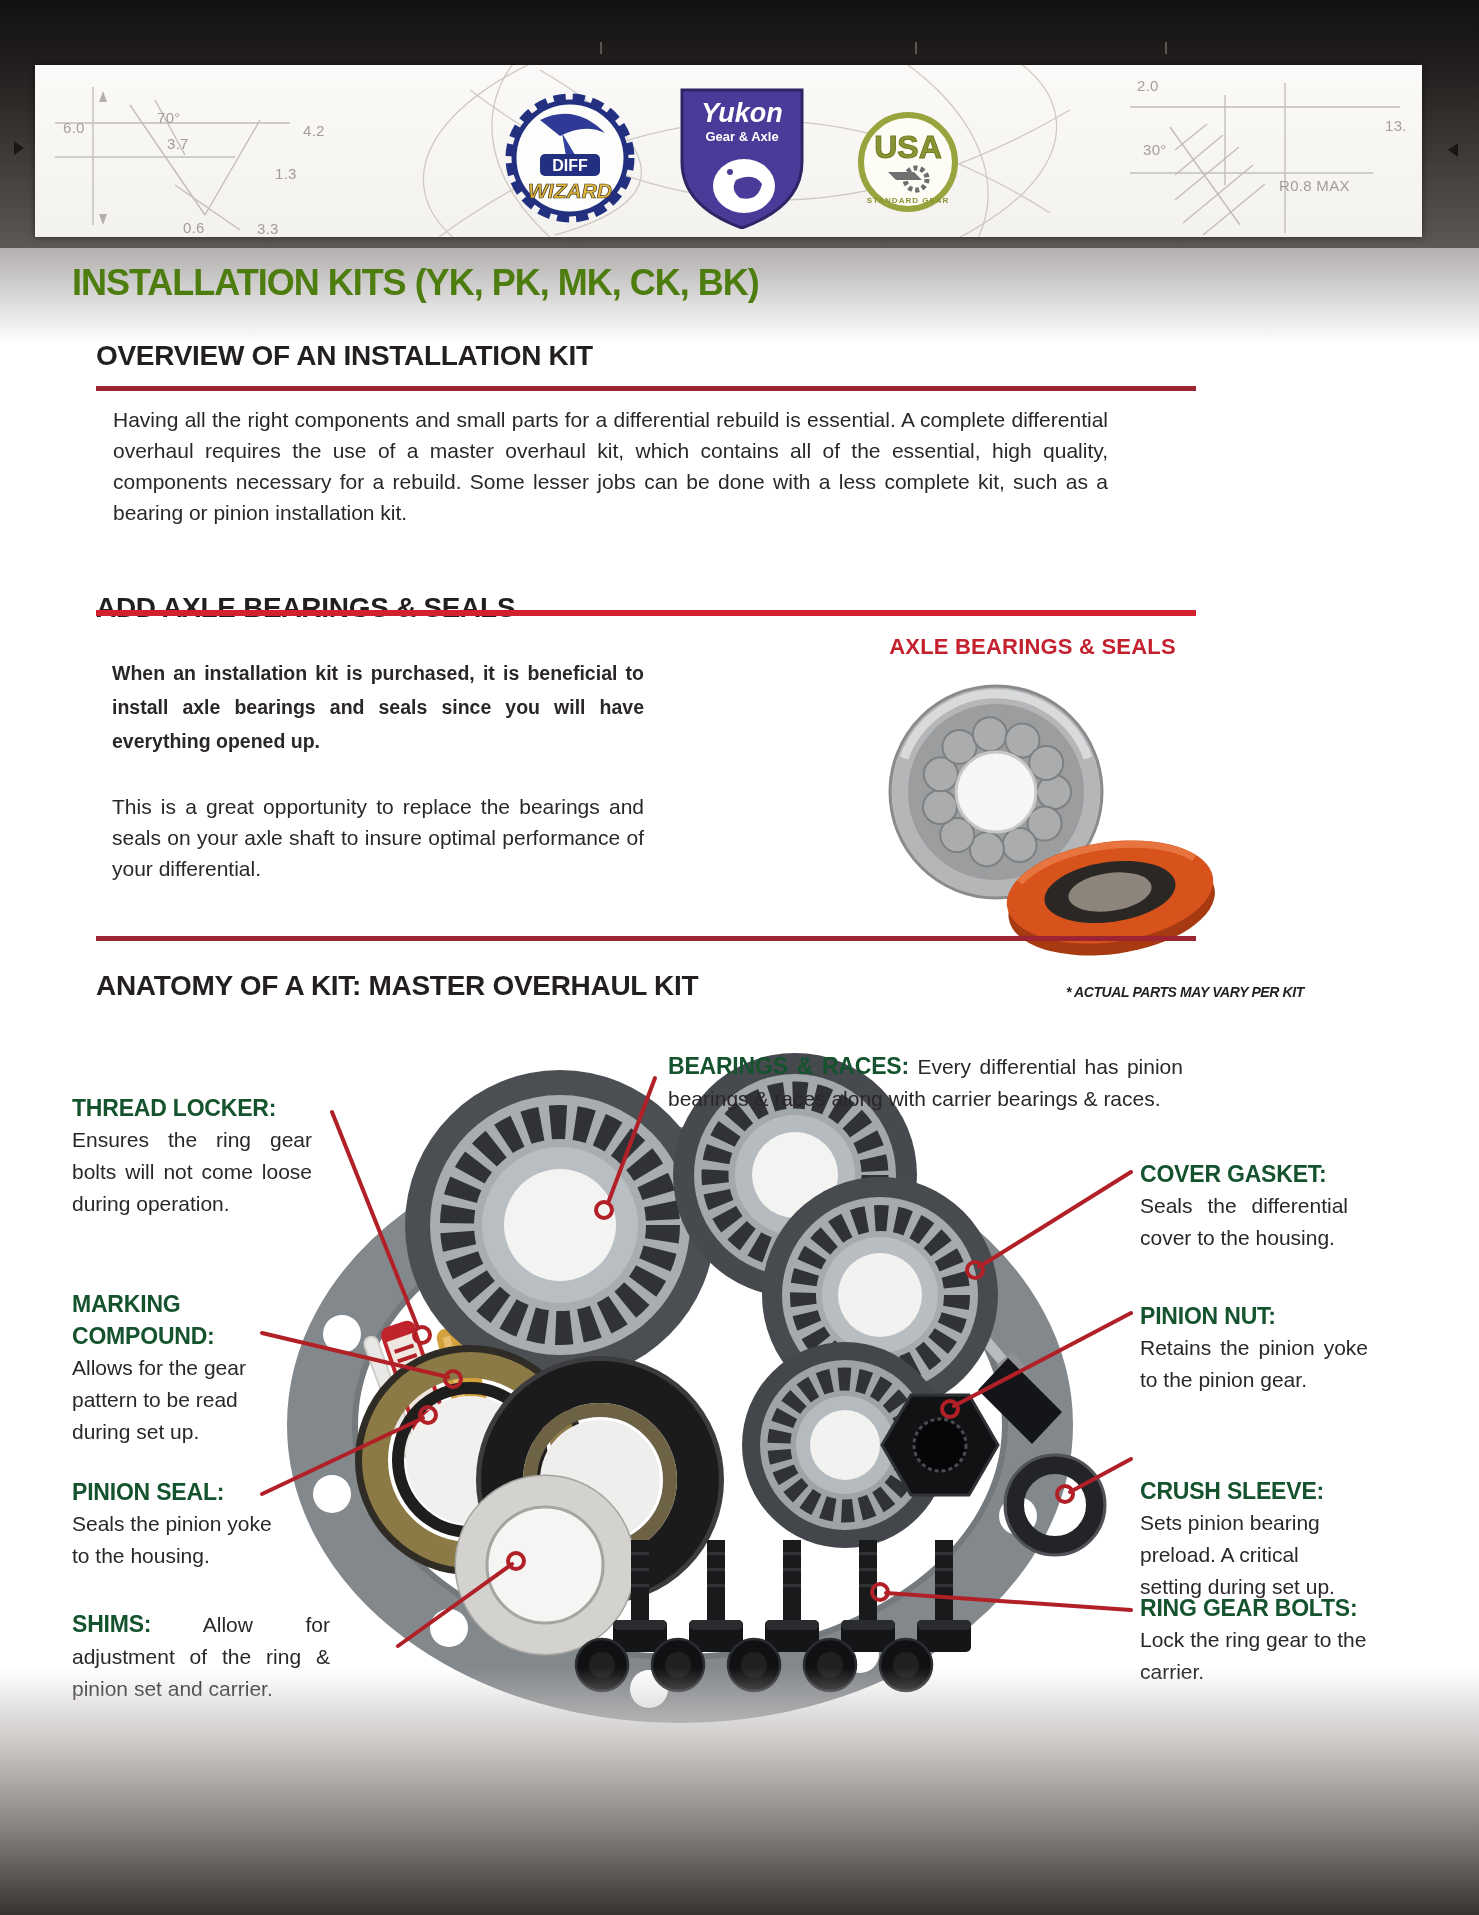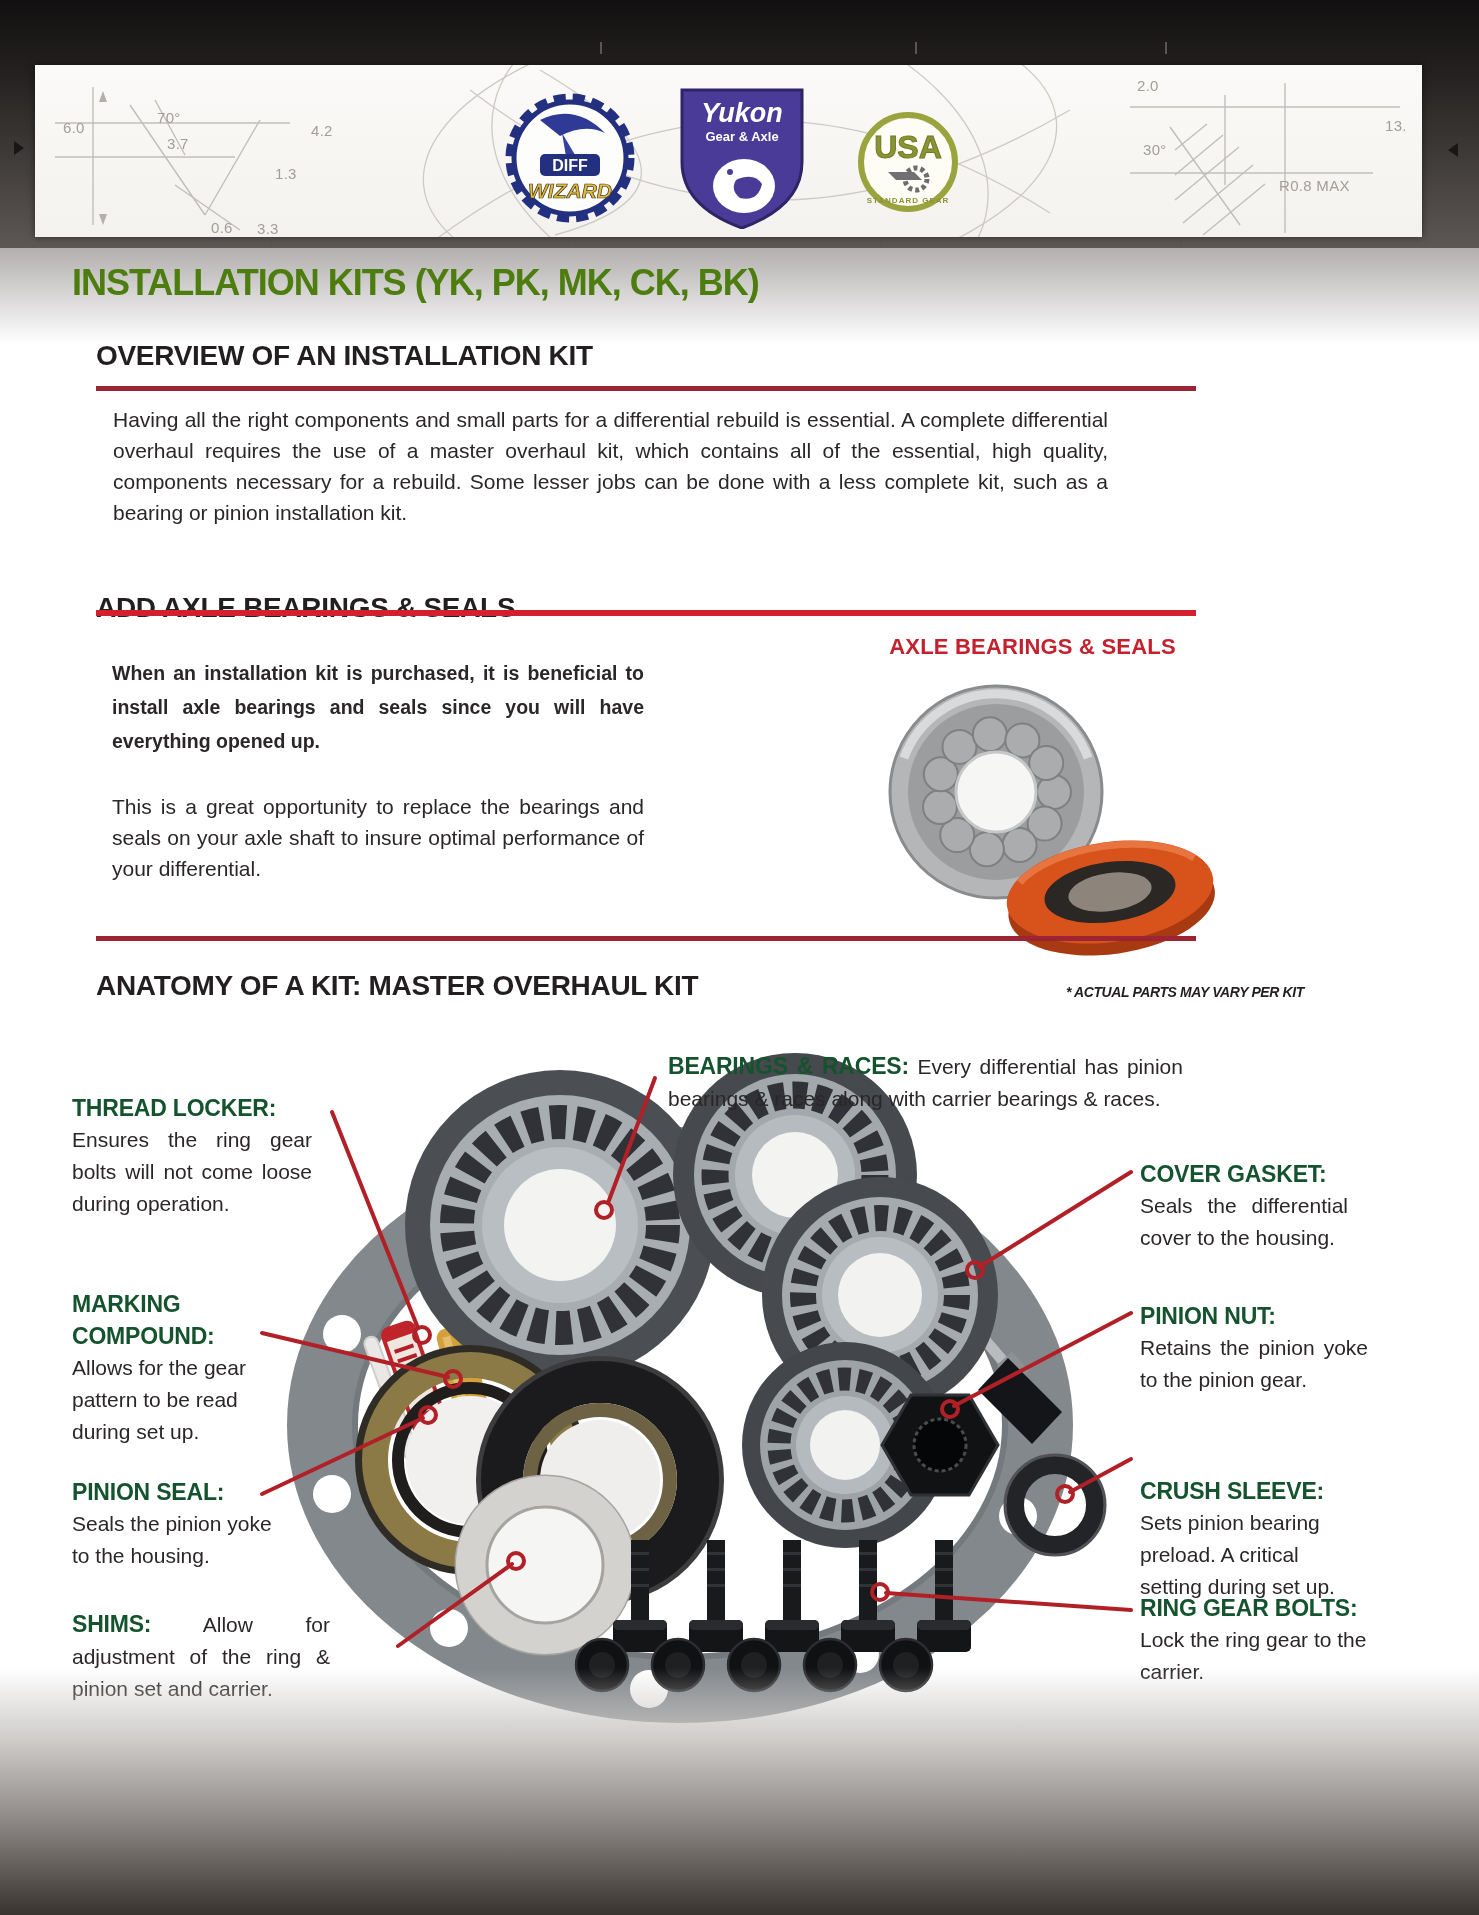--- a/index.html
+++ b/index.html
@@ -89,24 +89,24 @@
           <path d="M1140,110 l48,-40"></path>
           <path d="M1140,135 l64,-53"></path>
         <path d="M1148,158 l70,-58"></path>
           <path d="M1168,170 l62,-51"></path>
       </g>
     </svg>
 
     <span class="dim" style="left:28px;top:54px;">6.0</span>
     <span class="dim" style="left:122px;top:44px;">70°</span>
     <span class="dim" style="left:132px;top:70px;">3.7</span>
-    <span class="dim" style="left:268px;top:57px;margin-left:8px;">4.2</span>
+    <span class="dim" style="left:268px;top:57px;">4.2</span>
     <span class="dim" style="left:240px;top:100px;">1.3</span>
     <span class="dim" style="left:222px;top:155px;">3.3</span>
-    <span class="dim" style="left:148px;top:154px;margin-left:28px;">0.6</span>
+    <span class="dim" style="left:148px;top:154px;">0.6</span>
     <span class="dim" style="left:1102px;top:12px;">2.0</span>
     <span class="dim" style="left:1108px;top:76px;">30°</span>
     <span class="dim" style="left:1350px;top:52px;">13.</span>
     <span class="dim" style="left:1244px;top:112px;">R0.8 MAX</span>
 
     <svg class="logo" style="left:470px;top:28px;" width="130" height="130" viewBox="-65 -65 130 130">
       <circle r="56" fill="#fdfdfb" stroke="#23307f" stroke-width="5"></circle>
       <circle r="60" fill="none" stroke="#23307f" stroke-width="9" stroke-dasharray="12 7"></circle>
       <path d="M-30,-38 Q5,-55 35,-25 Q15,-35 -10,-22 Z" fill="#2e3a96"></path>
       <path d="M-8,-25 L14,12 L-2,10 Z" fill="#32409e"></path>

